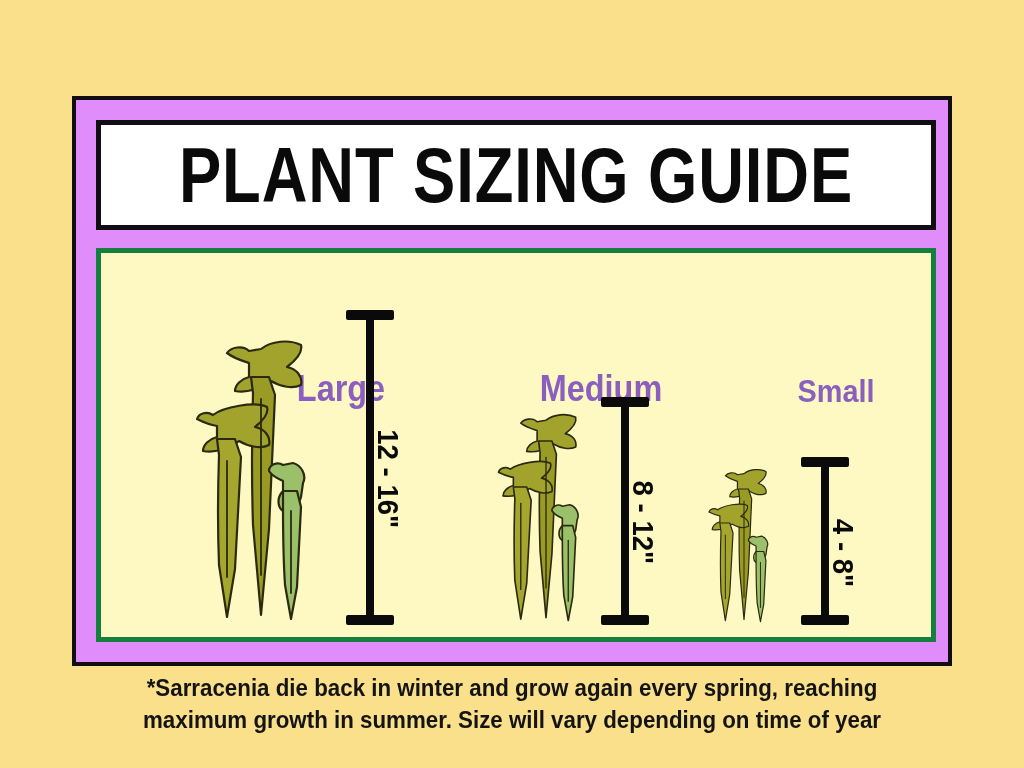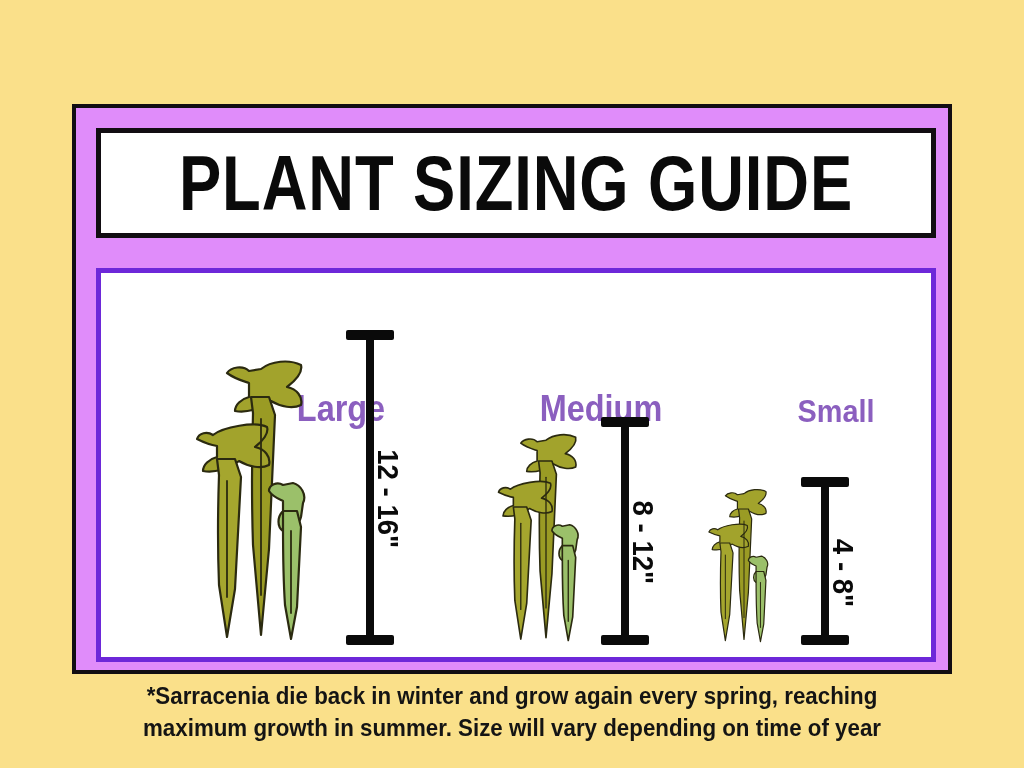--- a/index.html
+++ b/index.html
@@ -12,21 +12,20 @@
     overflow: hidden;
     background: #fae08a;
     font-family: "Liberation Sans", sans-serif;
   }
 
   .poster {
     position: relative;
     width: 1024px;
     height: 584px;
     background: #fae08a;
-    margin-top: 8px;
   }
 
   
   .frame {
     position: absolute;
     left: 72px;
     top: 96px;
     width: 880px;
     height: 570px;
     background: #e08cfa;
@@ -57,25 +56,25 @@
     color: #0a0a0a;
     transform: scaleX(0.88) scaleY(1.08);
     transform-origin: center center;
     white-space: nowrap;
   }
 
   
   .body-panel {
     position: absolute;
     left: 20px;
-    top: 160px;
+    top: 148px;
     width: 840px;
     height: 394px;
-    background: #ffffff;
-    border: 5px solid #6d28d9;
+    background: #fef9c3;
+    border: 5px solid #15803d;
     box-sizing: border-box;
     overflow: hidden;
   }
 
   
   .size-label {
     position: absolute;
     font-family: "Liberation Sans Narrow", "Liberation Sans", sans-serif;
     font-weight: 700;
     color: #8b5fbf;

